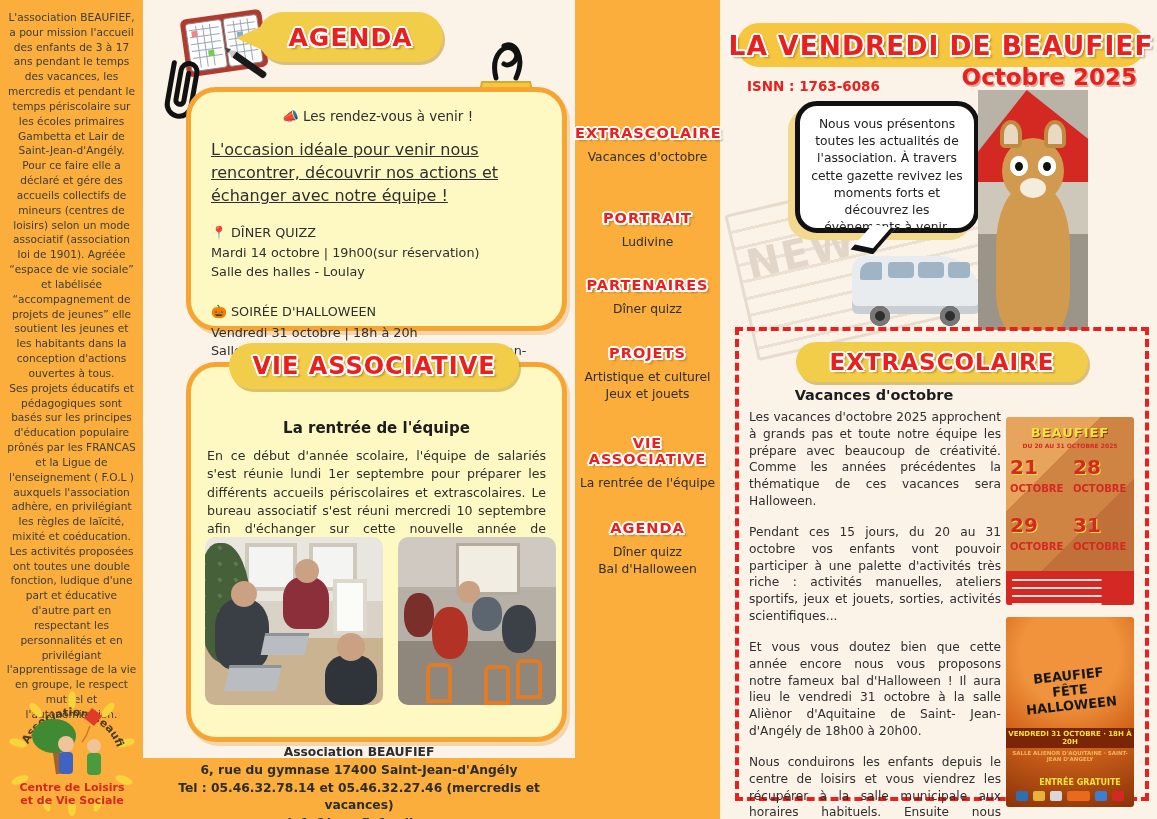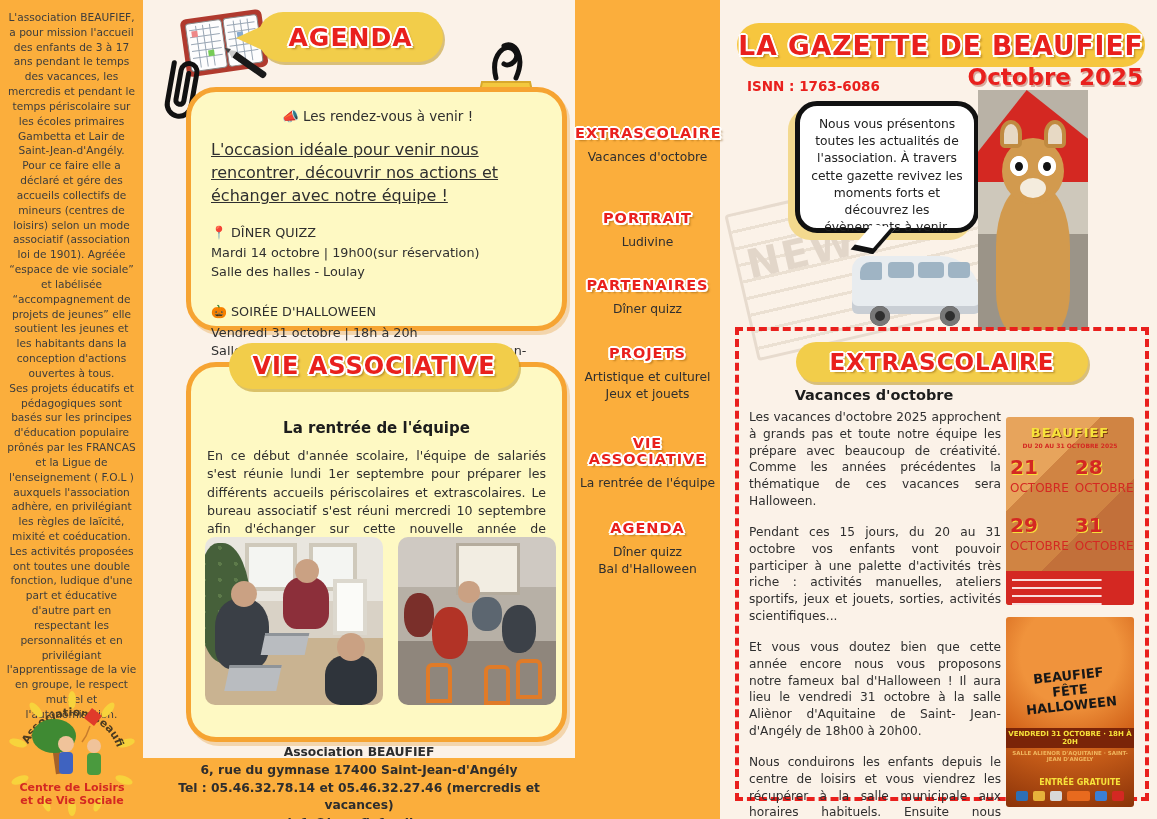--- a/index.html
+++ b/index.html
@@ -66,21 +66,21 @@
   
   #nav-col { position:absolute; left:575px; top:0; width:145px; height:819px; background:#fbae3c; }
   .nav-item { text-align:center; }
   .nav-label { font-size:14.5px; text-align:center; }
   .nav-sub { font-size:12.3px; color:#2f2f2f; text-align:center; margin-top:8px; line-height:1.4; }
 
   
   #gazette-title-pill { position:absolute; left:737px; top:23px; width:408px; height:44px; background:#f6c63e;
         border-radius:24px; display:flex; align-items:center; justify-content:center; }
   #gazette-title { font-size:26.5px; white-space:nowrap; letter-spacing:1px; }
-  #gazette-date { position:absolute; right:14px; top:64px; color:#e9201d; font-weight:800; font-size:23px;
+  #gazette-date { position:absolute; right:20px; top:64px; color:#e9201d; font-weight:800; font-size:23px;
         text-shadow:1.5px 1.5px 0 rgba(150,40,20,.35); }
   #gazette-issn { position:absolute; left:747px; top:78px; color:#e9201d; font-weight:800; font-size:13.5px; }
 
   #speech-bubble { position:absolute; left:795px; top:101px; width:184px; height:132px; background:#fff;
         border:5px solid #111; border-radius:22px; padding:10px 8px; display:flex; align-items:flex-start; justify-content:center;
         box-shadow:-7px 7px 0 #f3d98e; }
   #speech-bubble .txt { font-size:12.3px; color:#222; text-align:center; line-height:1.4; }
   #speech-tail { position:absolute; left:860px; top:226px; width:26px; height:26px; background:#fff;
         border-right:5px solid #111; border-bottom:5px solid #111; transform:skewX(-35deg) rotate(10deg); }
 
@@ -118,21 +118,21 @@
   
   .poster { position:absolute; border-radius:3px; overflow:hidden;margin-top:13px; }
   #poster-autumn { left:1002px; top:400px; width:128px; height:188px;
       background:linear-gradient(135deg,#e7a45c 0 30%, #d08443 30% 60%, #c2703a 60%); }
   #poster-autumn .pa-title { text-align:center; font-weight:800; color:#f7e23a; font-size:13px; letter-spacing:1px; margin-top:8px;
       text-shadow:1px 1px 0 #7a3c10; }
   #poster-autumn .pa-sub { text-align:center; font-weight:800; color:#d42822; font-size:6px; margin-top:2px; }
   #poster-autumn .dates { position:absolute; left:4px; top:40px; width:120px; height:110px; display:grid;
       grid-template-columns:1fr 1fr; gap:6px; }
   #poster-autumn .date b { font-size:20px; color:#d42822; font-weight:800; display:block; line-height:1; text-shadow:1px 1px 0 #f7e23a; }
-  #poster-autumn .date span { font-size:12px; color:#d42822; font-weight:400; }
+  #poster-autumn .date span { font-size:10px; color:#d42822; font-weight:700; }
   #poster-autumn .pa-footer { position:absolute; left:0; bottom:0; width:100%; height:34px; background:#d42822;
       background-image:repeating-linear-gradient(rgba(255,255,255,.85) 0 2px, transparent 2px 8px); background-size:70% 100%; background-position:6px 8px; background-repeat:no-repeat; }
   #poster-halloween { left:1002px; top:600px; width:128px; height:190px;
       background:radial-gradient(circle at 50% 20%, #f0933c 0 30%, #d4661c 55%, #8a3208 100%); }
   #poster-halloween .ph-title { text-align:center; font-weight:800; color:#181818; font-size:13px; line-height:1.15; margin-top:52px; transform:rotate(-6deg); }
   #poster-halloween .ph-when { margin-top:14px; text-align:center; color:#f7e23a; background:#7a2408; font-weight:800; font-size:7px; padding:2px 0; }
   #poster-halloween .ph-where { text-align:center; color:#f0b65e; font-weight:800; font-size:5.5px; margin-top:2px; }
   #poster-halloween .ph-free { text-align:center; color:#f7e23a; font-weight:800; font-size:8px; margin-top:16px;padding-left:20px; }
   #poster-halloween .ph-sponsors { position:absolute; bottom:4px; left:10px; width:108px; height:14px; display:flex; gap:5px; align-items:center; }
   #poster-halloween .ph-sponsors i { display:block; width:14px; height:10px; border-radius:2px; }
@@ -300,21 +300,21 @@
     </div>
     <div class="nav-item" style="margin-top:28px;">
       <div class="nav-label bubble">AGENDA</div>
       <div class="nav-sub prelined">Dîner quizz
 Bal d'Halloween</div>
     </div>
 
   </div>
 
   <div id="gazette-title-pill">
-    <span id="gazette-title" class="bubble">LA GAZETTE DE BEAUFIEF</span>
+    <span id="gazette-title" class="bubble">LA VENDREDI DE BEAUFIEF</span>
   </div>
   <div id="gazette-date">Octobre 2025</div>
   <div id="gazette-issn">ISNN : 1763-6086</div>
 
   <div id="news-watermark">
     <span class="news-word">NEWS</span>
   </div>
 
   <div id="speech-bubble">
     <span class="txt">Nous vous présentons toutes les actualités de l'association.  À travers cette gazette revivez les moments forts et découvrez les évènements à venir.</span>

